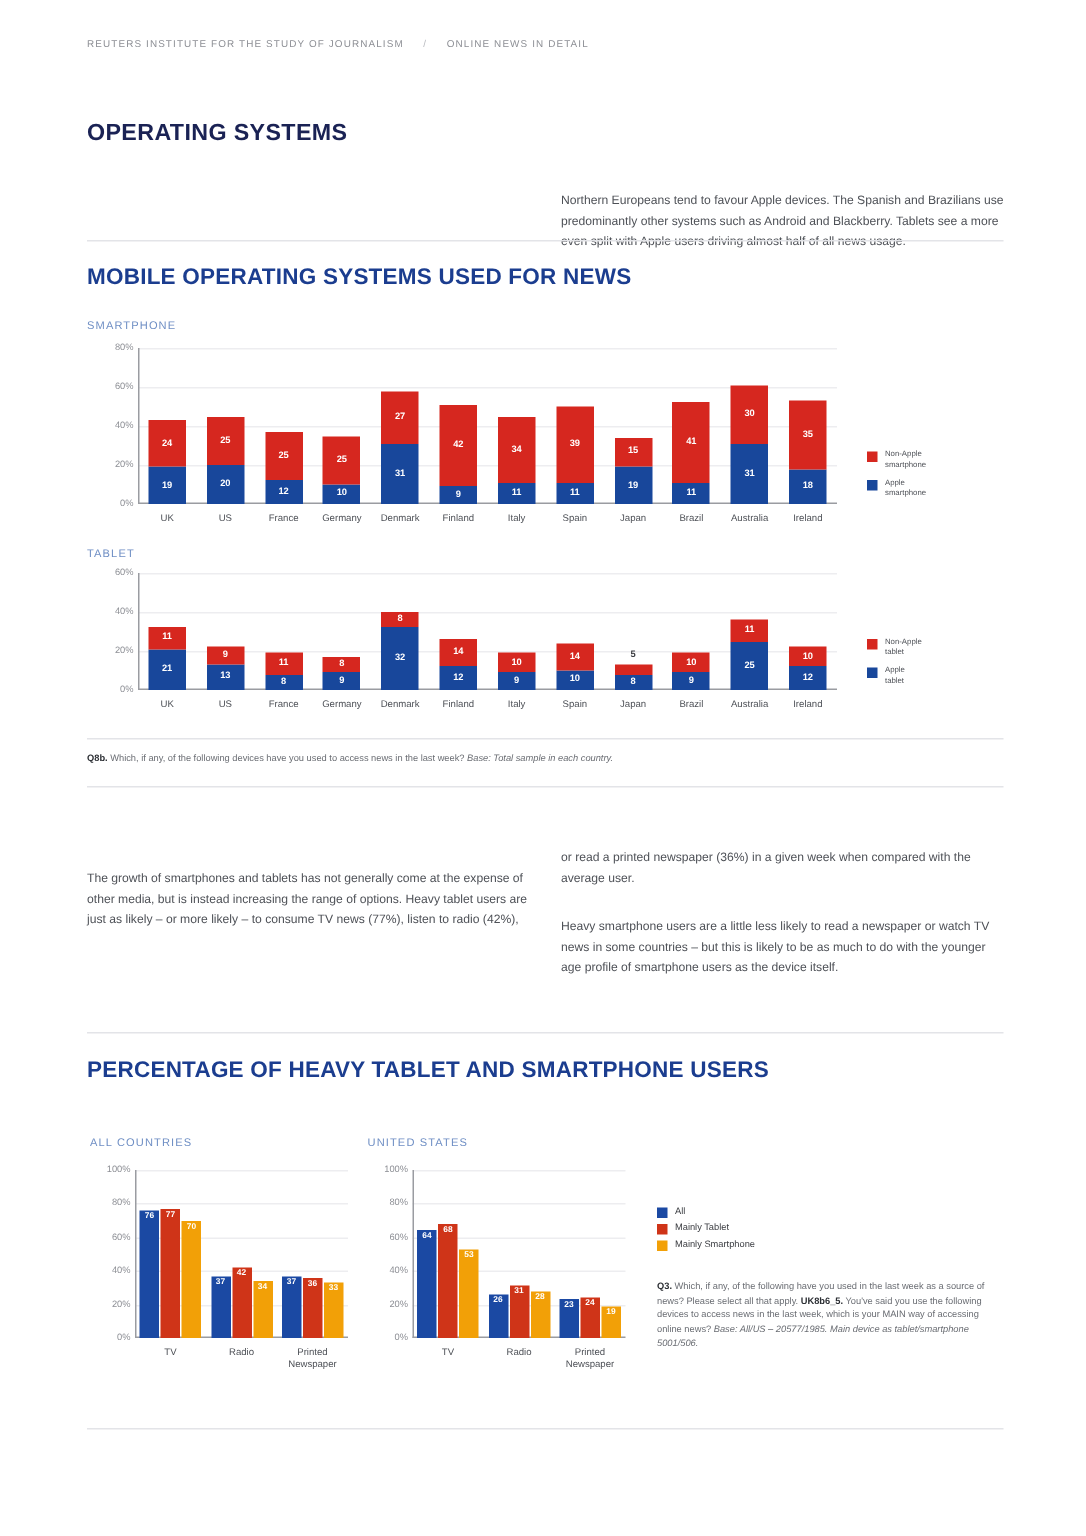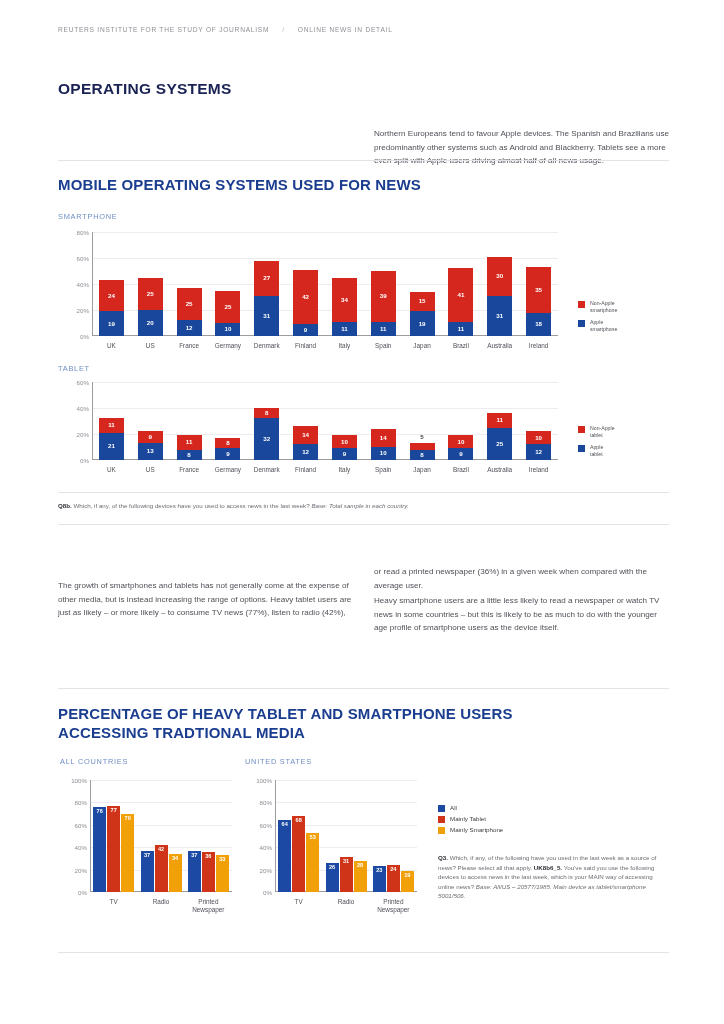--- a/index.html
+++ b/index.html
@@ -413,28 +413,27 @@
     <b>Q8b.</b><span> Which, if any, of the following devices have you used to access news in the last week? </span><i>Base: Total sample in each country.</i>
   </div>
 
   <hr class="rule" style="top:524px;">
 
   <div class="col-left" style="top:565px;">
     <p class="body-text" style="margin-top:14px;">The growth of smartphones and tablets has not generally come at the expense of other media, but is instead increasing the range of options. Heavy tablet users are just as likely – or more likely – to consume TV news (77%), listen to radio (42%),</p>
   </div>
   <div class="col-right" style="top:565px;">
     <p class="body-text" style="margin-top:0;">or read a printed newspaper (36%) in a given week when compared with the average user.</p>
-    <p class="body-text" style="margin-top:2px;">Heavy smartphone users are a little less likely to read a newspaper or watch TV news in some countries – but this is likely to be as much to do with the younger age profile of smartphone users as the device itself.</p>
+    <p class="body-text" style="margin-top:19px;">Heavy smartphone users are a little less likely to read a newspaper or watch TV news in some countries – but this is likely to be as much to do with the younger age profile of smartphone users as the device itself.</p>
   </div>
 
   <hr class="rule" style="top:688px;">
 
   <div style="position:absolute;left:58px;top:705px;">
     <div class="chart-title">PERCENTAGE OF HEAVY TABLET AND SMARTPHONE USERS</div>
-    <div class="chart-title">ACCESSING TRADTIONAL MEDIA</div>
   </div>
 
   <div class="panel-label" style="position:absolute;left:60px;top:757px;">ALL COUNTRIES</div>
   <div class="panel-label" style="position:absolute;left:245px;top:757px;">UNITED STATES</div>
 
   <div id="chart-all-countries" class="chart" style="left:60px;top:776px;width:172px;height:142px;">
       <div class="plot" style="left: 30px; top: 4px; width: 142px; height: 112px;">
         <div class="gridline" style="top: 89.6px;"></div>
         <div class="gridline" style="top: 67.2px;"></div>
         <div class="gridline" style="top: 44.8px;"></div>

